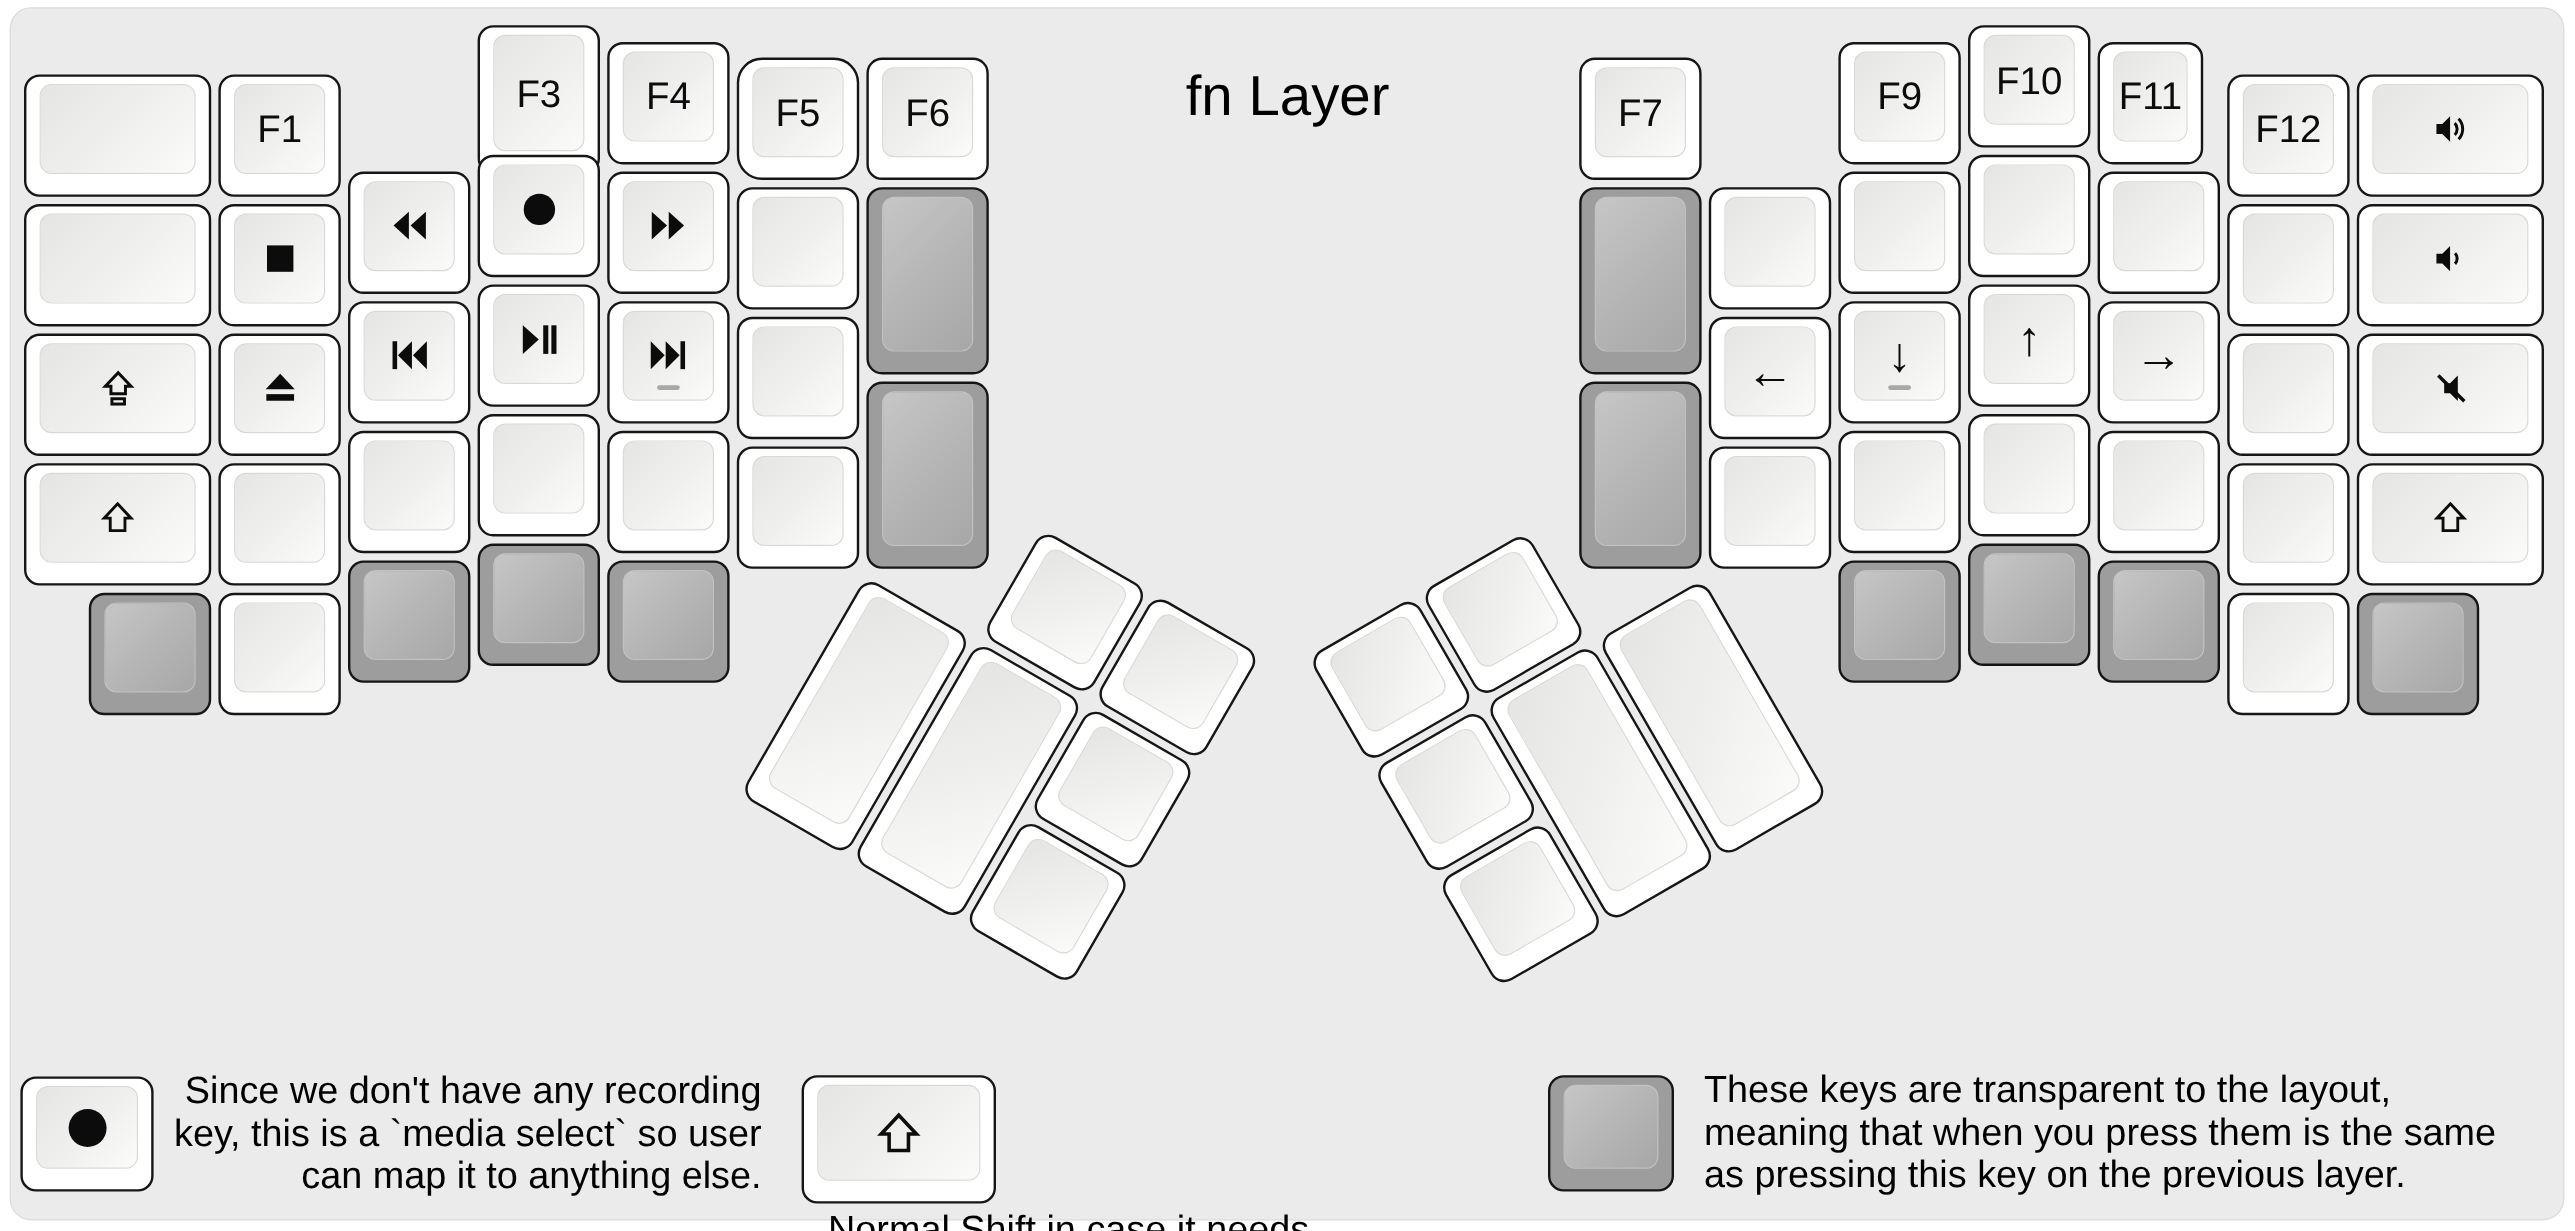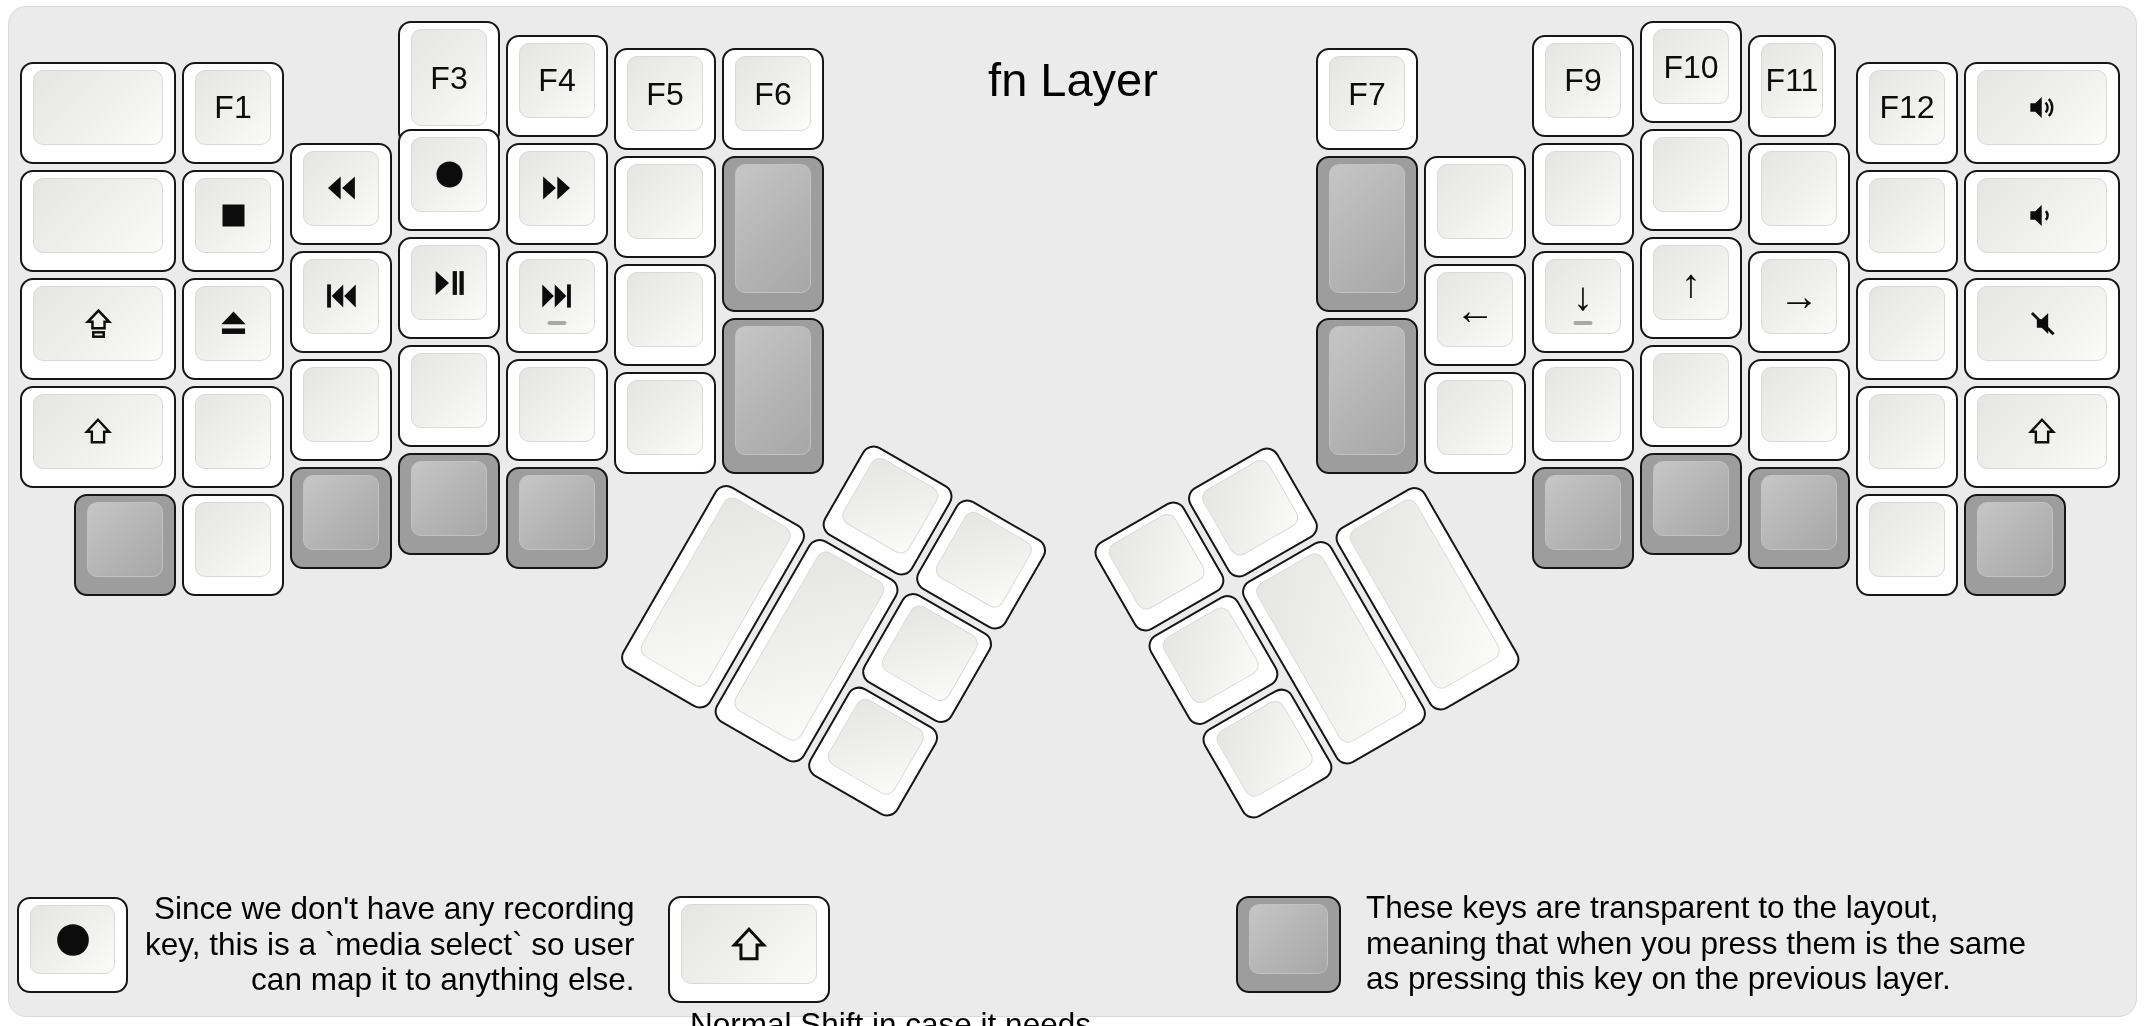--- a/index.html
+++ b/index.html
@@ -222,21 +222,21 @@
             <path d="M10.4 3.8 L18.6 12 L10.4 20.2 Z"></path>
             <rect x="19.1" y="3.8" width="2.7" height="16.4"></rect>
           </svg>
         </span>
         <span class="homing"></span>
       </div>
     </div>
     <div class="key" style="left: 506px; top: 358.5px; width: 102px; height: 102px;">
       <div class="ktop"></div>
     </div>
-    <div class="key" style="left: 614px; top: 48px; width: 102px; height: 102px;">
+    <div class="key" style="left: 614px; top: 48px; width: 102px; height: 102px; border-radius: 21px;">
       <div class="ktop">
         <span class="klabel">F5</span>
       </div>
     </div>
     <div class="key" style="left: 614px; top: 156px; width: 102px; height: 102px;">
       <div class="ktop"></div>
     </div>
     <div class="key" style="left: 614px; top: 264px; width: 102px; height: 102px;">
       <div class="ktop"></div>
     </div>
@@ -436,21 +436,21 @@
             <svg width="42" height="42" viewBox="0 0 24 24" fill="none" stroke="#0c0c0c" stroke-width="1.7">
               <path d="M12 3.6 L20.4 12.6 H16.6 V20.4 H7.4 V12.6 H3.6 Z"></path>
             </svg>
           </span>
         </div>
     </div>
     <div class="ltext" style="margin-left:22px;margin-top:4px;">Normal Shift in case it needs
 to be send to the OS.</div>
   </div>
 
-  <div class="legend-item" style="left:1236px;top:896px;">
+  <div class="legend-item" style="left:1290px;top:896px;">
     <div class="lkey key gray" style="position:relative;width:105px;height:97px;">
       <div class="ktop"></div>
     </div>
     <div class="ltext" style="margin-left:25px;margin-top:-6px;">These keys are transparent to the layout,
 meaning that when you press them is the same
 as pressing this key on the previous layer.</div>
   </div>
 </div>
 
 </body></html>

